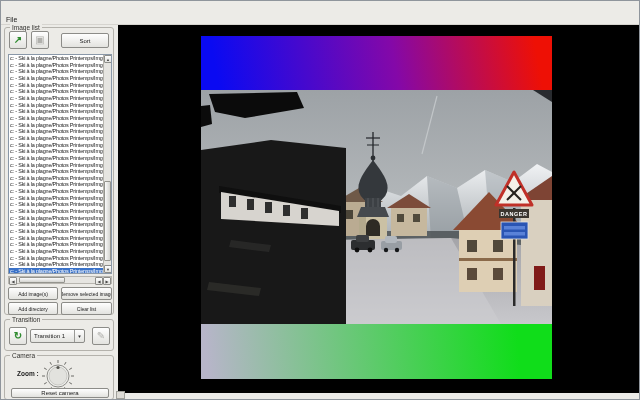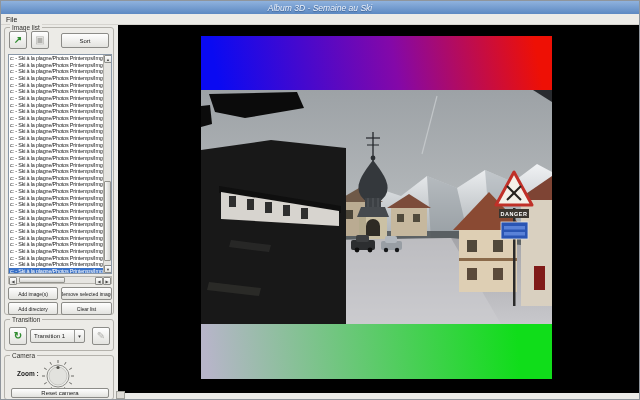--- a/index.html
+++ b/index.html
@@ -60,23 +60,20 @@
   .photo{position:absolute;left:83px;top:65px;width:351px;height:234px;overflow:hidden;background:#a8adb1;}
   .photo svg{display:block;width:100%;height:100%;}
   .grad-bottom{position:absolute;left:83px;top:299px;width:351px;height:55px;}
   .scroll-corner{position:absolute;left:115px;top:390px;width:9px;height:8px;background:#dddbd6;border:1px solid #a0a09a;}
 </style>
 </head>
 <body>
 
 <div id="window">
 
-  <div class="titlebar">
-    <span class="title">Album 3D - Semaine au Ski</span>
-  </div>
 
   <div class="menubar">
     <span class="menu-item">File</span>
   </div>
 
   <div class="panel">
 
     <div class="group g1">
       <span class="legend">Image list</span>
 

